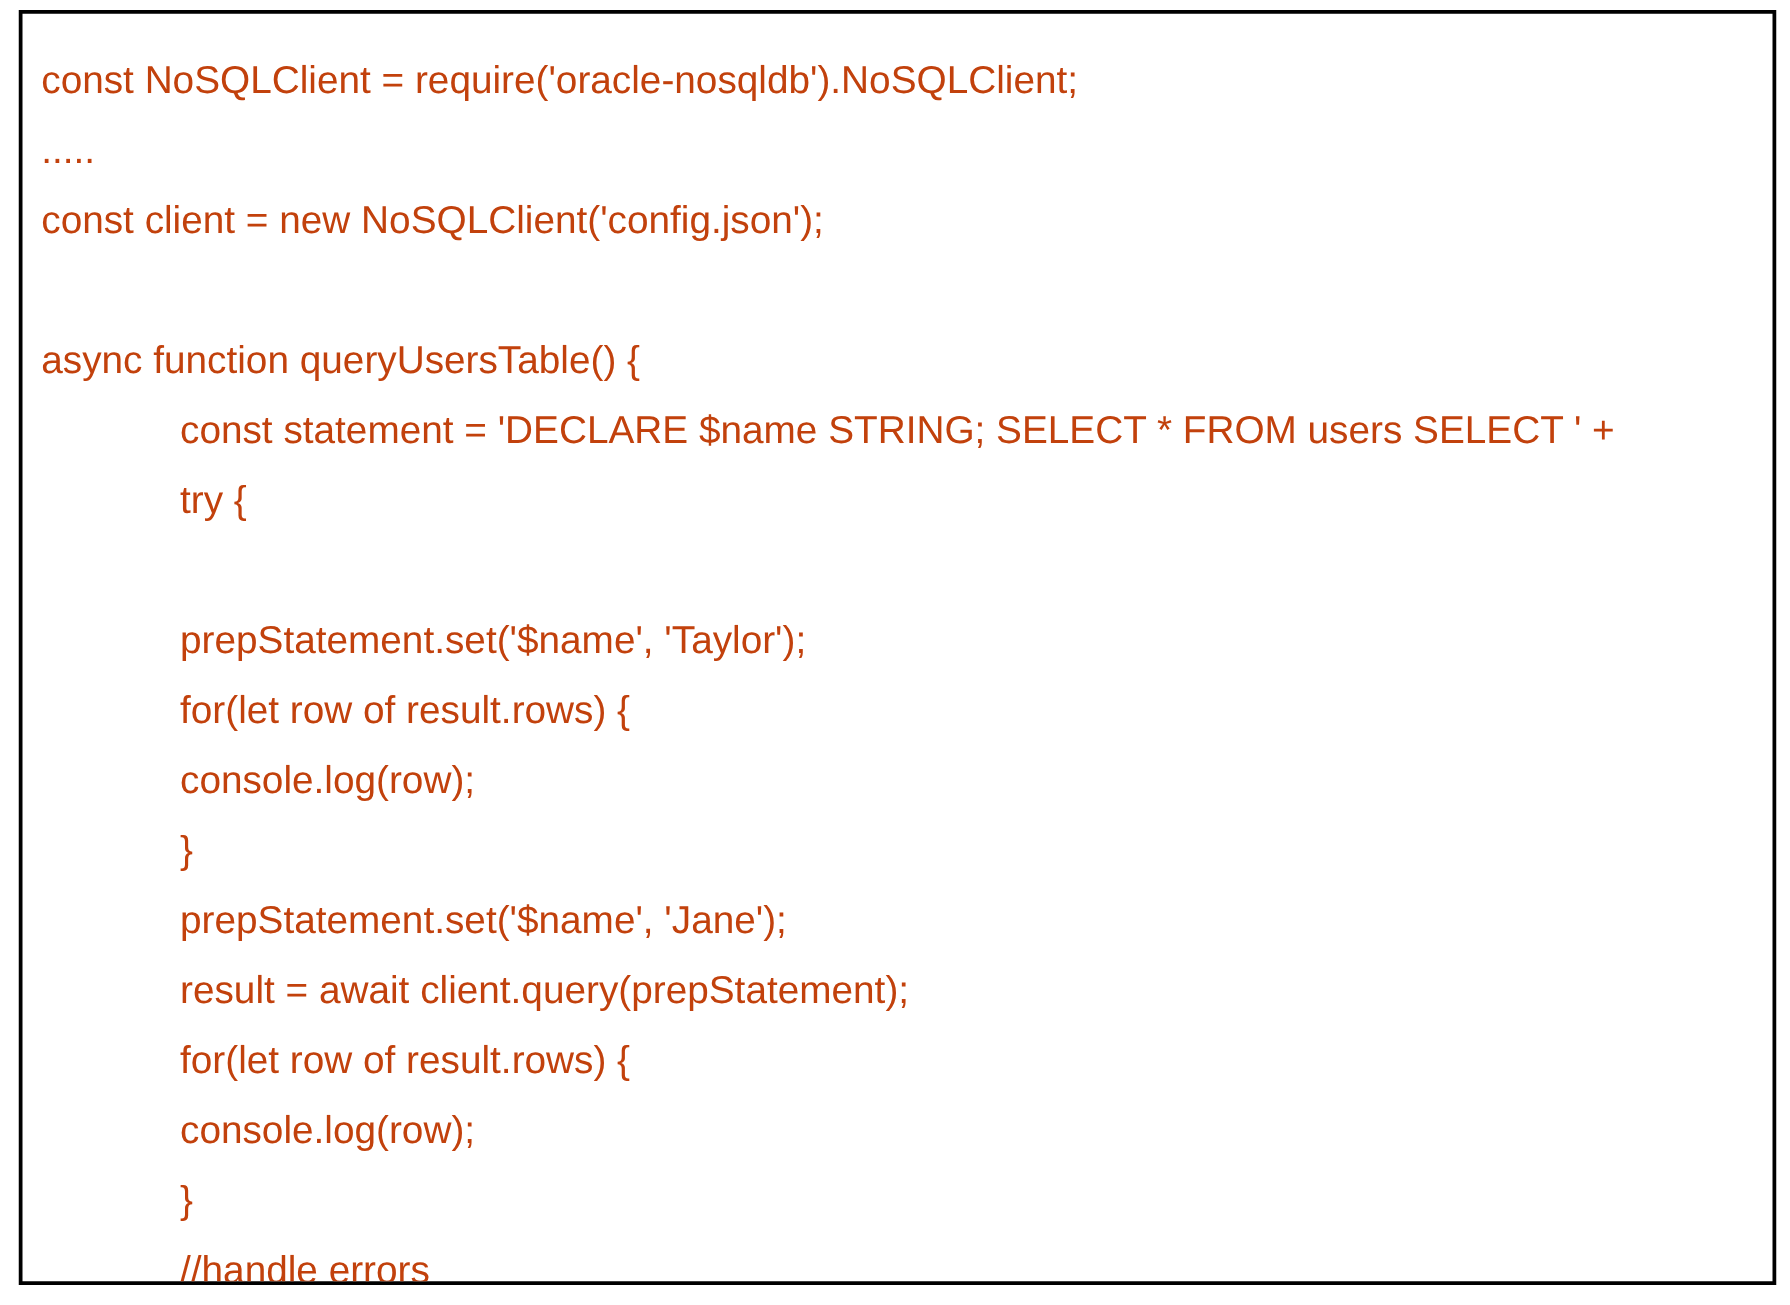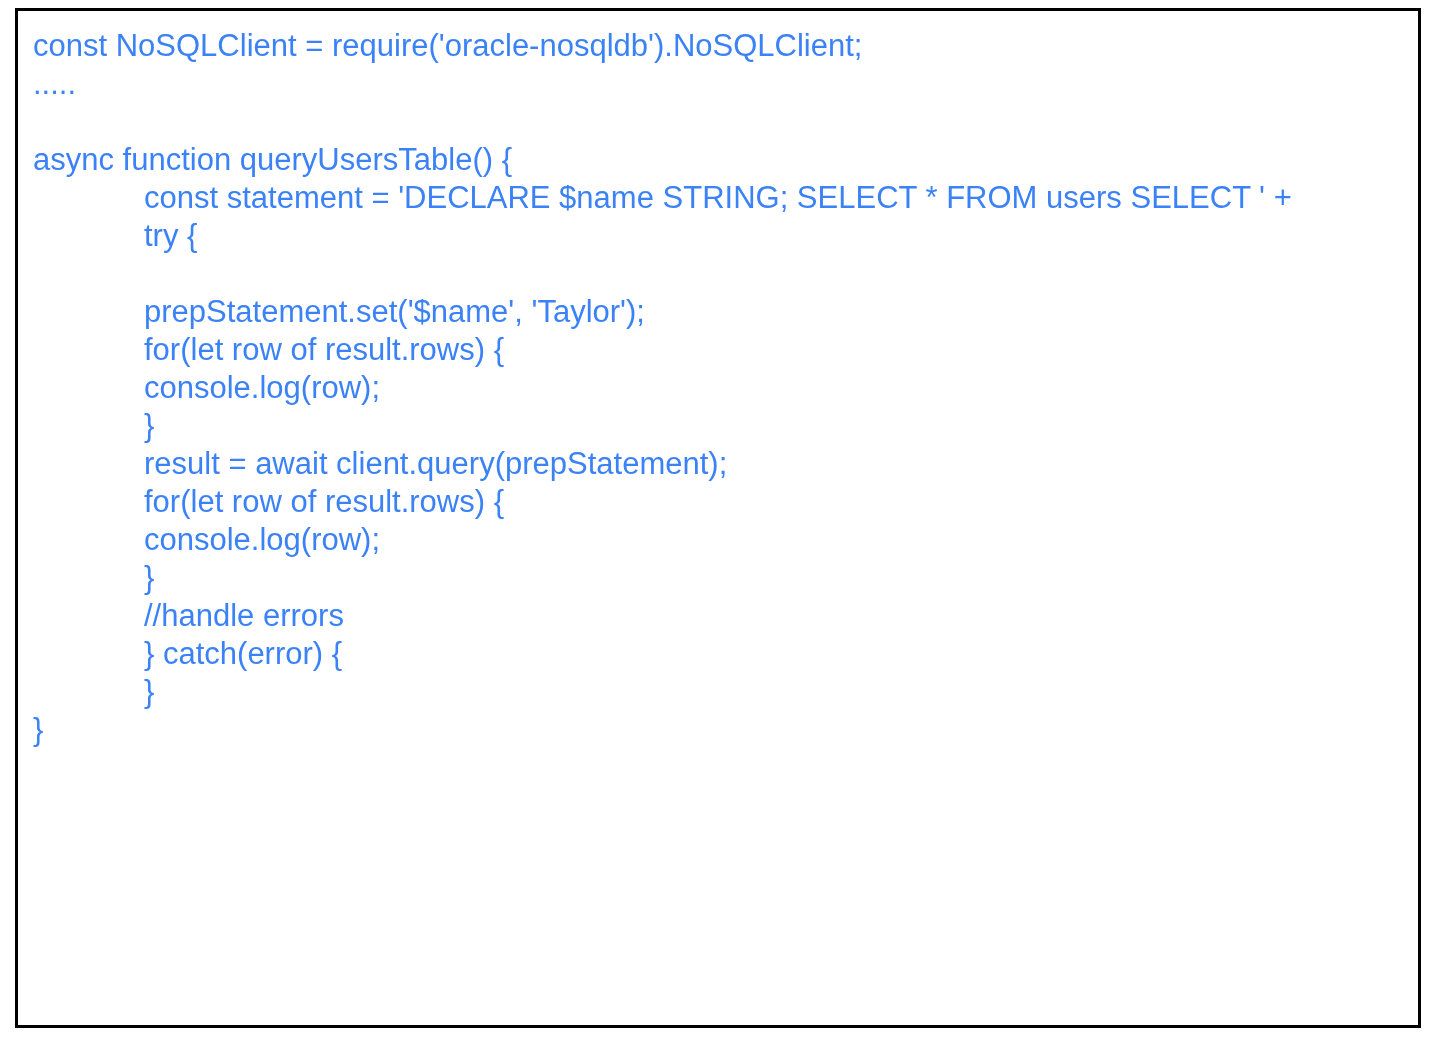--- a/index.html
+++ b/index.html
@@ -31,40 +31,43 @@
   }
   .code-line {
     white-space: pre;
     -moz-tab-size: 14;
     tab-size: 14;
     tab-size: 111px;
     font-family: "Liberation Sans", sans-serif;
     font-size: 31px;
     line-height: 38px;
     min-height: 38px;
-    color: #3b82f6;
+    color: #c2410c;
     letter-spacing: 0;
+    margin-top: 18px;
   }
 </style>
 </head>
 <body>
 
 <div class="code-box">
   <div class="code-listing">
     <div class="code-line">const NoSQLClient = require('oracle-nosqldb').NoSQLClient;</div>
     <div class="code-line">.....</div>
+    <div class="code-line">const client = new NoSQLClient('config.json');</div>
     <div class="code-line"></div>
     <div class="code-line">async function queryUsersTable() {</div>
     <div class="code-line">	const statement = 'DECLARE $name STRING; SELECT * FROM users SELECT ' +</div>
     <div class="code-line">	try {</div>
     <div class="code-line"></div>
     <div class="code-line">	prepStatement.set('$name', 'Taylor');</div>
     <div class="code-line">	for(let row of result.rows) {</div>
     <div class="code-line">	console.log(row);</div>
     <div class="code-line">	}</div>
+    <div class="code-line">	prepStatement.set('$name', 'Jane');</div>
     <div class="code-line">	result = await client.query(prepStatement);</div>
     <div class="code-line">	for(let row of result.rows) {</div>
     <div class="code-line">	console.log(row);</div>
     <div class="code-line">	}</div>
     <div class="code-line">	//handle errors</div>
     <div class="code-line">	} catch(error) {</div>
     <div class="code-line">	}</div>
     <div class="code-line">}</div>
   </div>
 </div>

